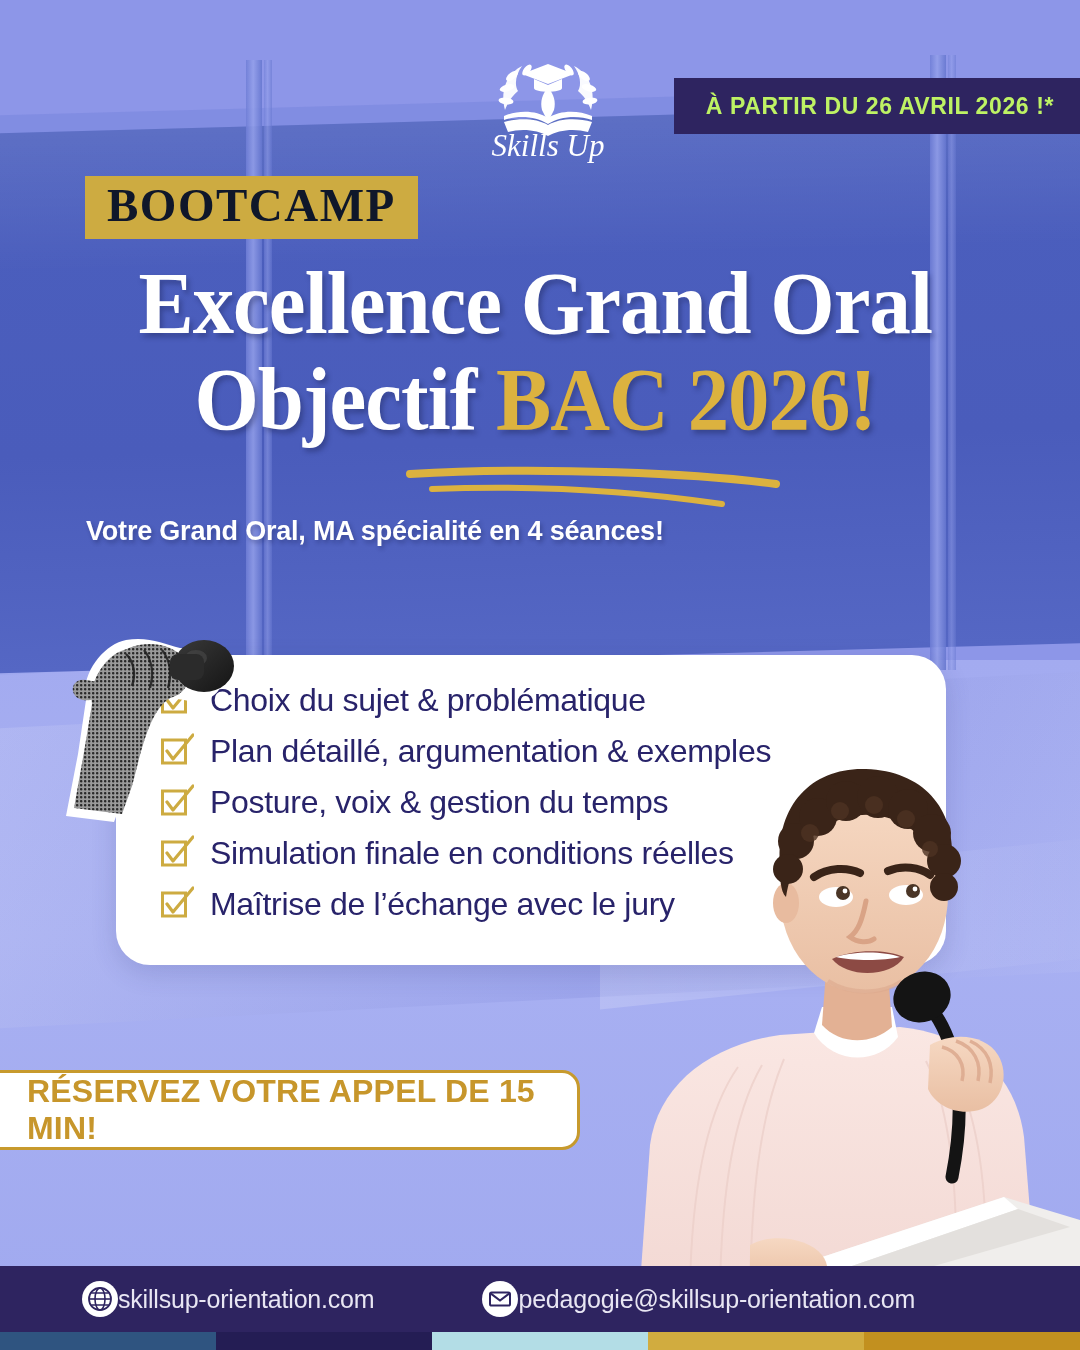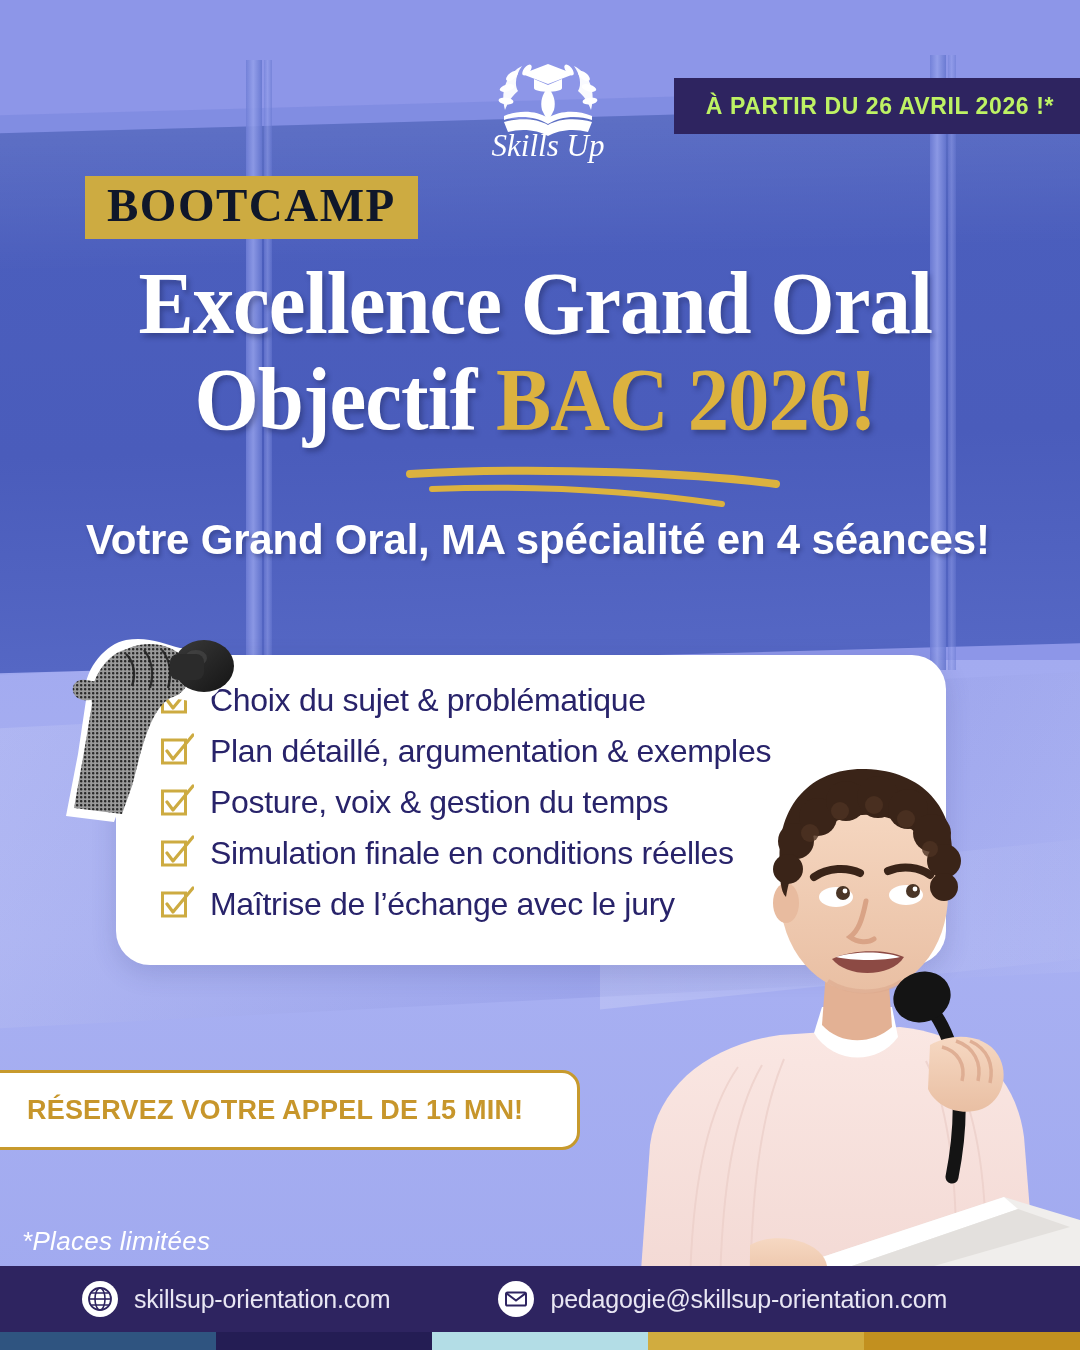--- a/index.html
+++ b/index.html
@@ -99,21 +99,21 @@
   }
   .h-line1 { font-size:88px; letter-spacing:-1px; }
   .h-line2 { font-size:88px; letter-spacing:-1px; margin-top:12px; }
   .h-gold { color:#dcb23f; }
 
   .swoosh { position:absolute; left:404px; top:452px; width:420px; height:60px; }
 
   
   .subtitle {
     position:absolute; left:86px; top:516px; width:960px;
-    color:#ffffff; font-size:42px; font-weight:bold; letter-spacing:-.2px;
+    color:#ffffff; font-size:27px; font-weight:bold; letter-spacing:-.2px;
     text-shadow:2px 3px 4px rgba(20,25,70,.32);
   }
 
   
   .card {
     position:absolute; left:116px; top:655px; width:830px; height:310px;
     background:#ffffff; border-radius:34px;
     box-shadow:0 8px 26px rgba(40,45,110,.16);
   }
   .checklist { position:absolute; left:160px; top:682px; width:760px; }
@@ -132,35 +132,35 @@
   
   .student { position:absolute; left:600px; top:745px; width:490px; height:540px; }
 
   
   .cta {
     position:absolute; left:-38px; top:1070px; width:618px; height:80px;
     background:#ffffff; border:3px solid #c79a2d; border-radius:18px;
     display:flex; align-items:center; padding-left:62px;
   }
   .cta span {
-    color:#c7962b; font-size:27px; font-weight:bold; letter-spacing:.2px;
+    color:#c7962b; font-size:32px; font-weight:bold; letter-spacing:.2px;
   }
 
   
   .note {
     position:absolute; left:22px; top:1226px;
     color:#ffffff; font-style:italic; font-size:26px; letter-spacing:.3px;
   }
 
   
   .footer {
     position:absolute; left:0; bottom:18px; width:1080px; height:66px;
     background:#2e2460; display:flex; align-items:center;
   }
-  .f-item { display:flex; align-items:center; gap:16px; }
+  .f-item { display:flex; align-items:center; }
   .f-item.web { margin-left:82px; }
   .f-item.mail { margin-left:108px;justify-content:center; }
   .f-icon {
     width:36px; height:36px; border-radius:50%; background:#ffffff;
     display:flex; align-items:center; justify-content:center; flex:none;
   }
   .f-text { color:#e8e6f3; font-size:25px; letter-spacing:-.2px; }
 
   .strip { position:absolute; left:0; bottom:0; width:1080px; height:18px; display:flex; }
   .strip i { display:block; height:100%; }
@@ -421,21 +421,20 @@
 
         <path d="M150 500 C170 488 208 492 222 510 C234 526 224 540 206 540 L150 540 Z" fill="url(#skin)"></path>
       </g>
     </svg>
   </div>
 
   <div class="cta">
     <span>RÉSERVEZ VOTRE APPEL DE 15 MIN!</span>
   </div>
 
-  <div class="note">*Places limitées</div>
 
   <div class="footer">
     <div class="f-item web">
       <span class="f-icon">
         <svg width="26" height="26" viewBox="0 0 26 26" aria-hidden="true">
           <circle cx="13" cy="13" r="11" fill="none" stroke="#2e2460" stroke-width="1.8"></circle>
           <ellipse cx="13" cy="13" rx="5" ry="11" fill="none" stroke="#2e2460" stroke-width="1.6"></ellipse>
           <line x1="2" y1="13" x2="24" y2="13" stroke="#2e2460" stroke-width="1.6"></line>
           <path d="M4.5 7 H21.5 M4.5 19 H21.5" stroke="#2e2460" stroke-width="1.4" fill="none"></path>
         </svg>

